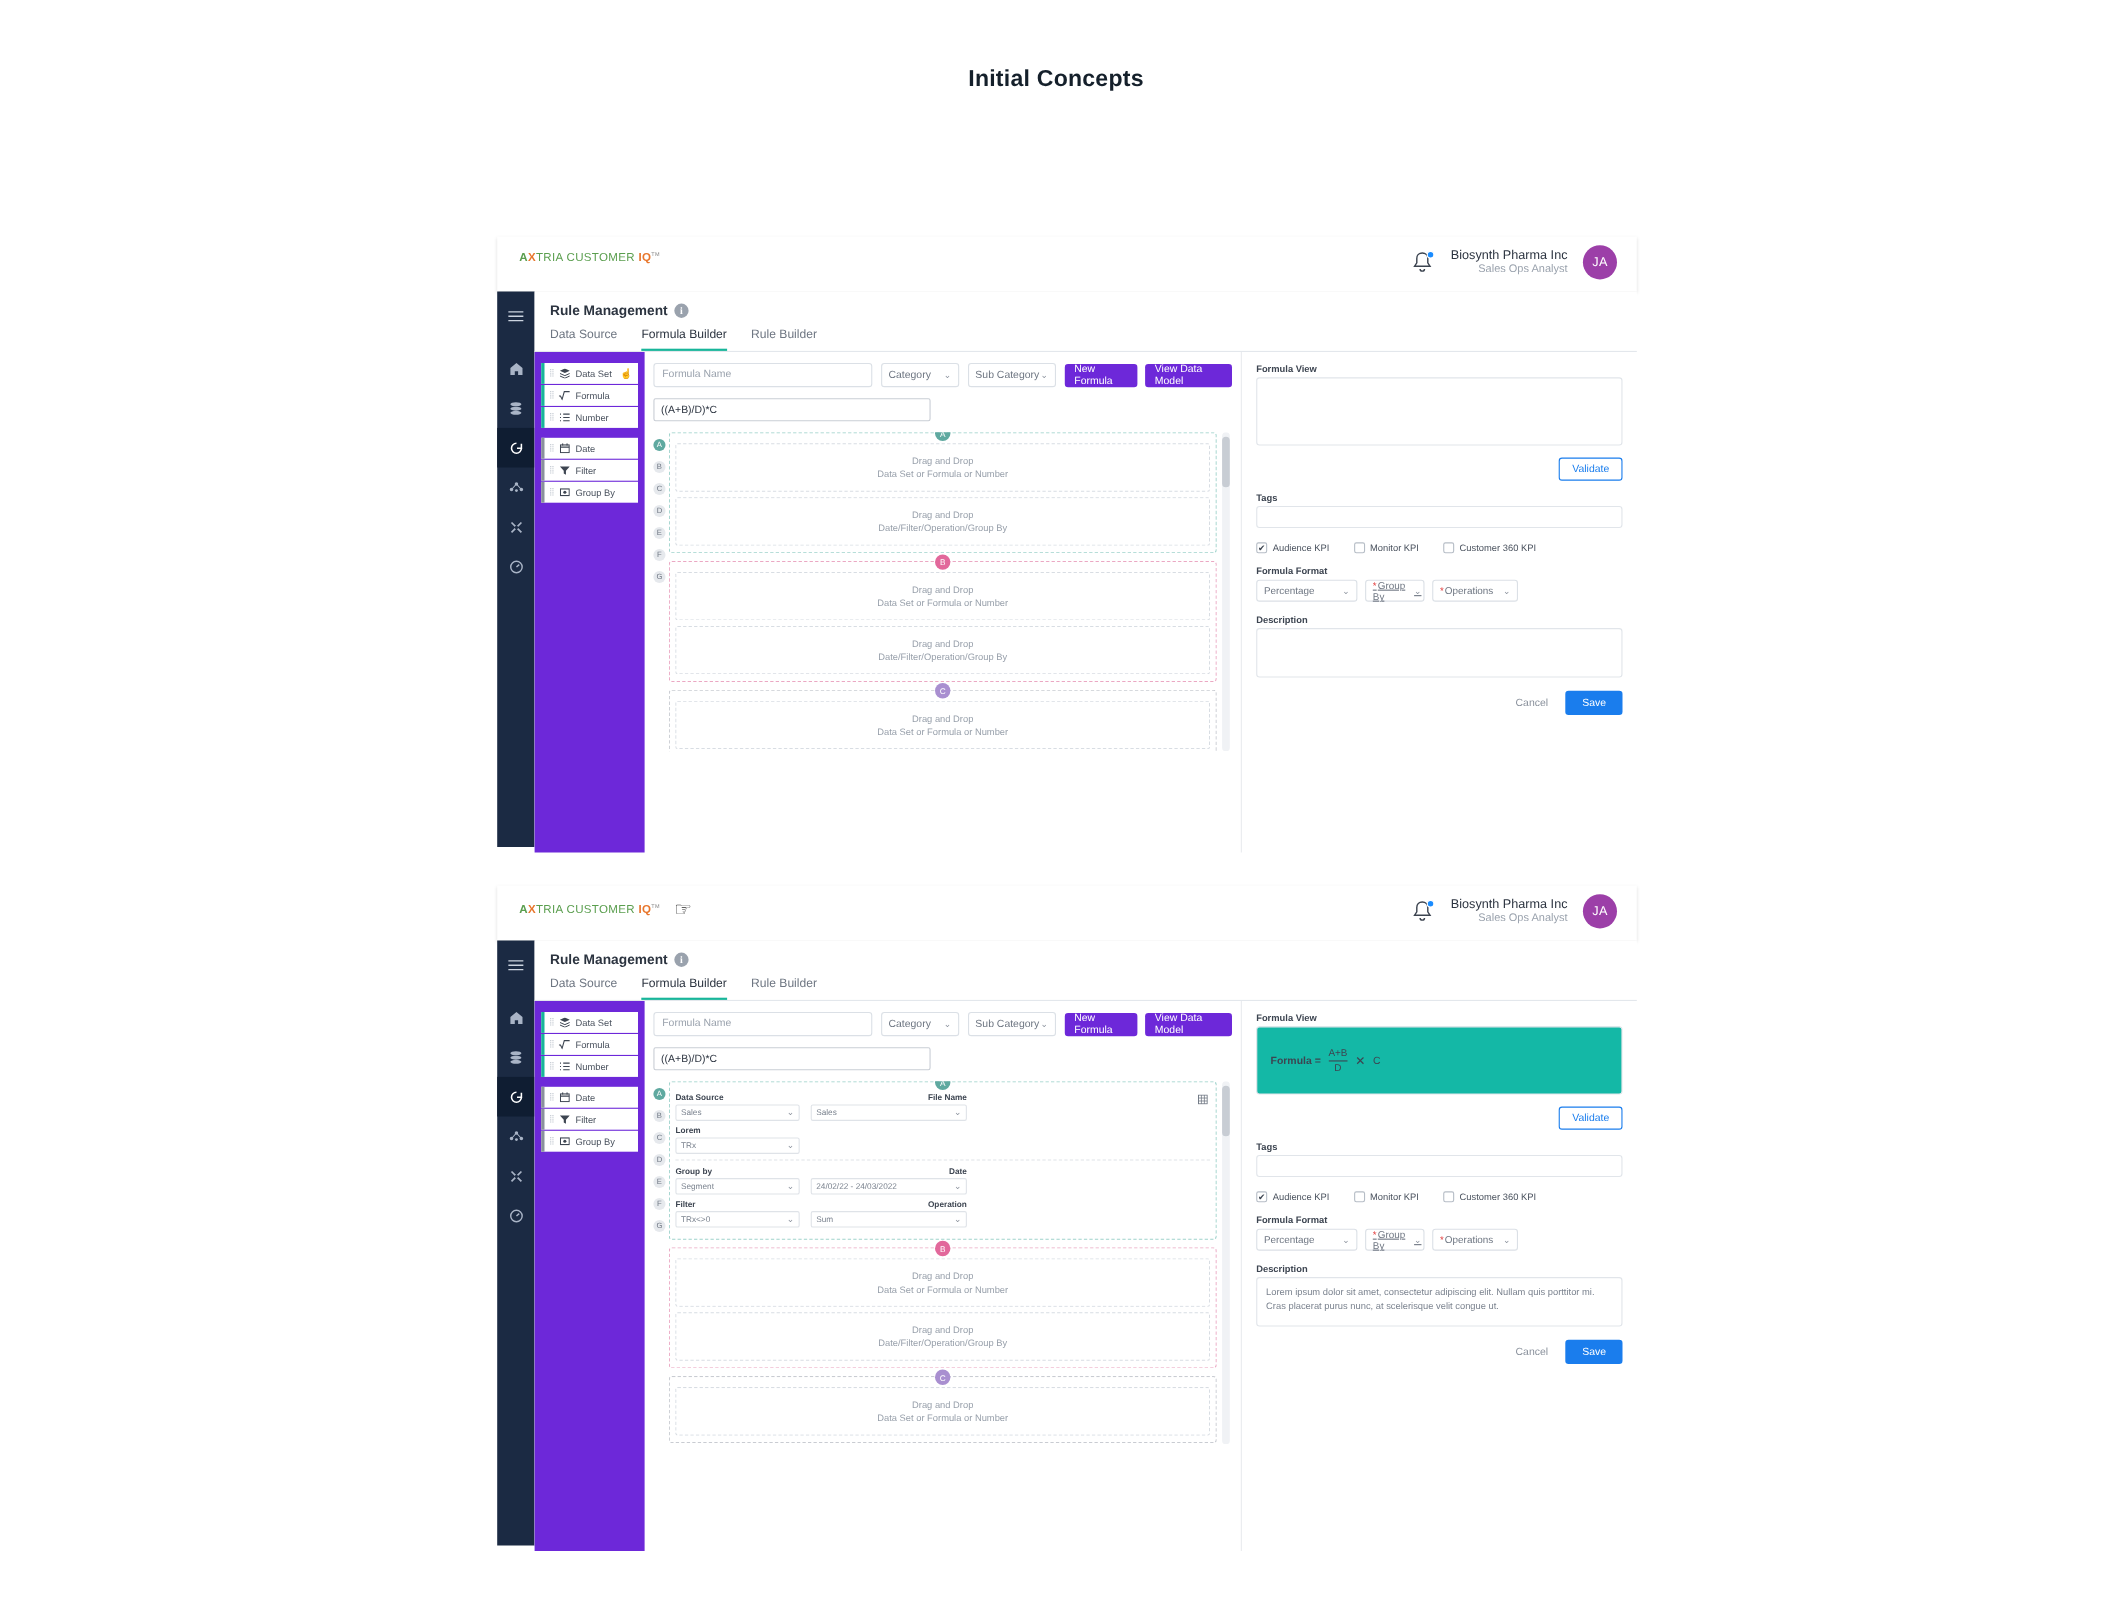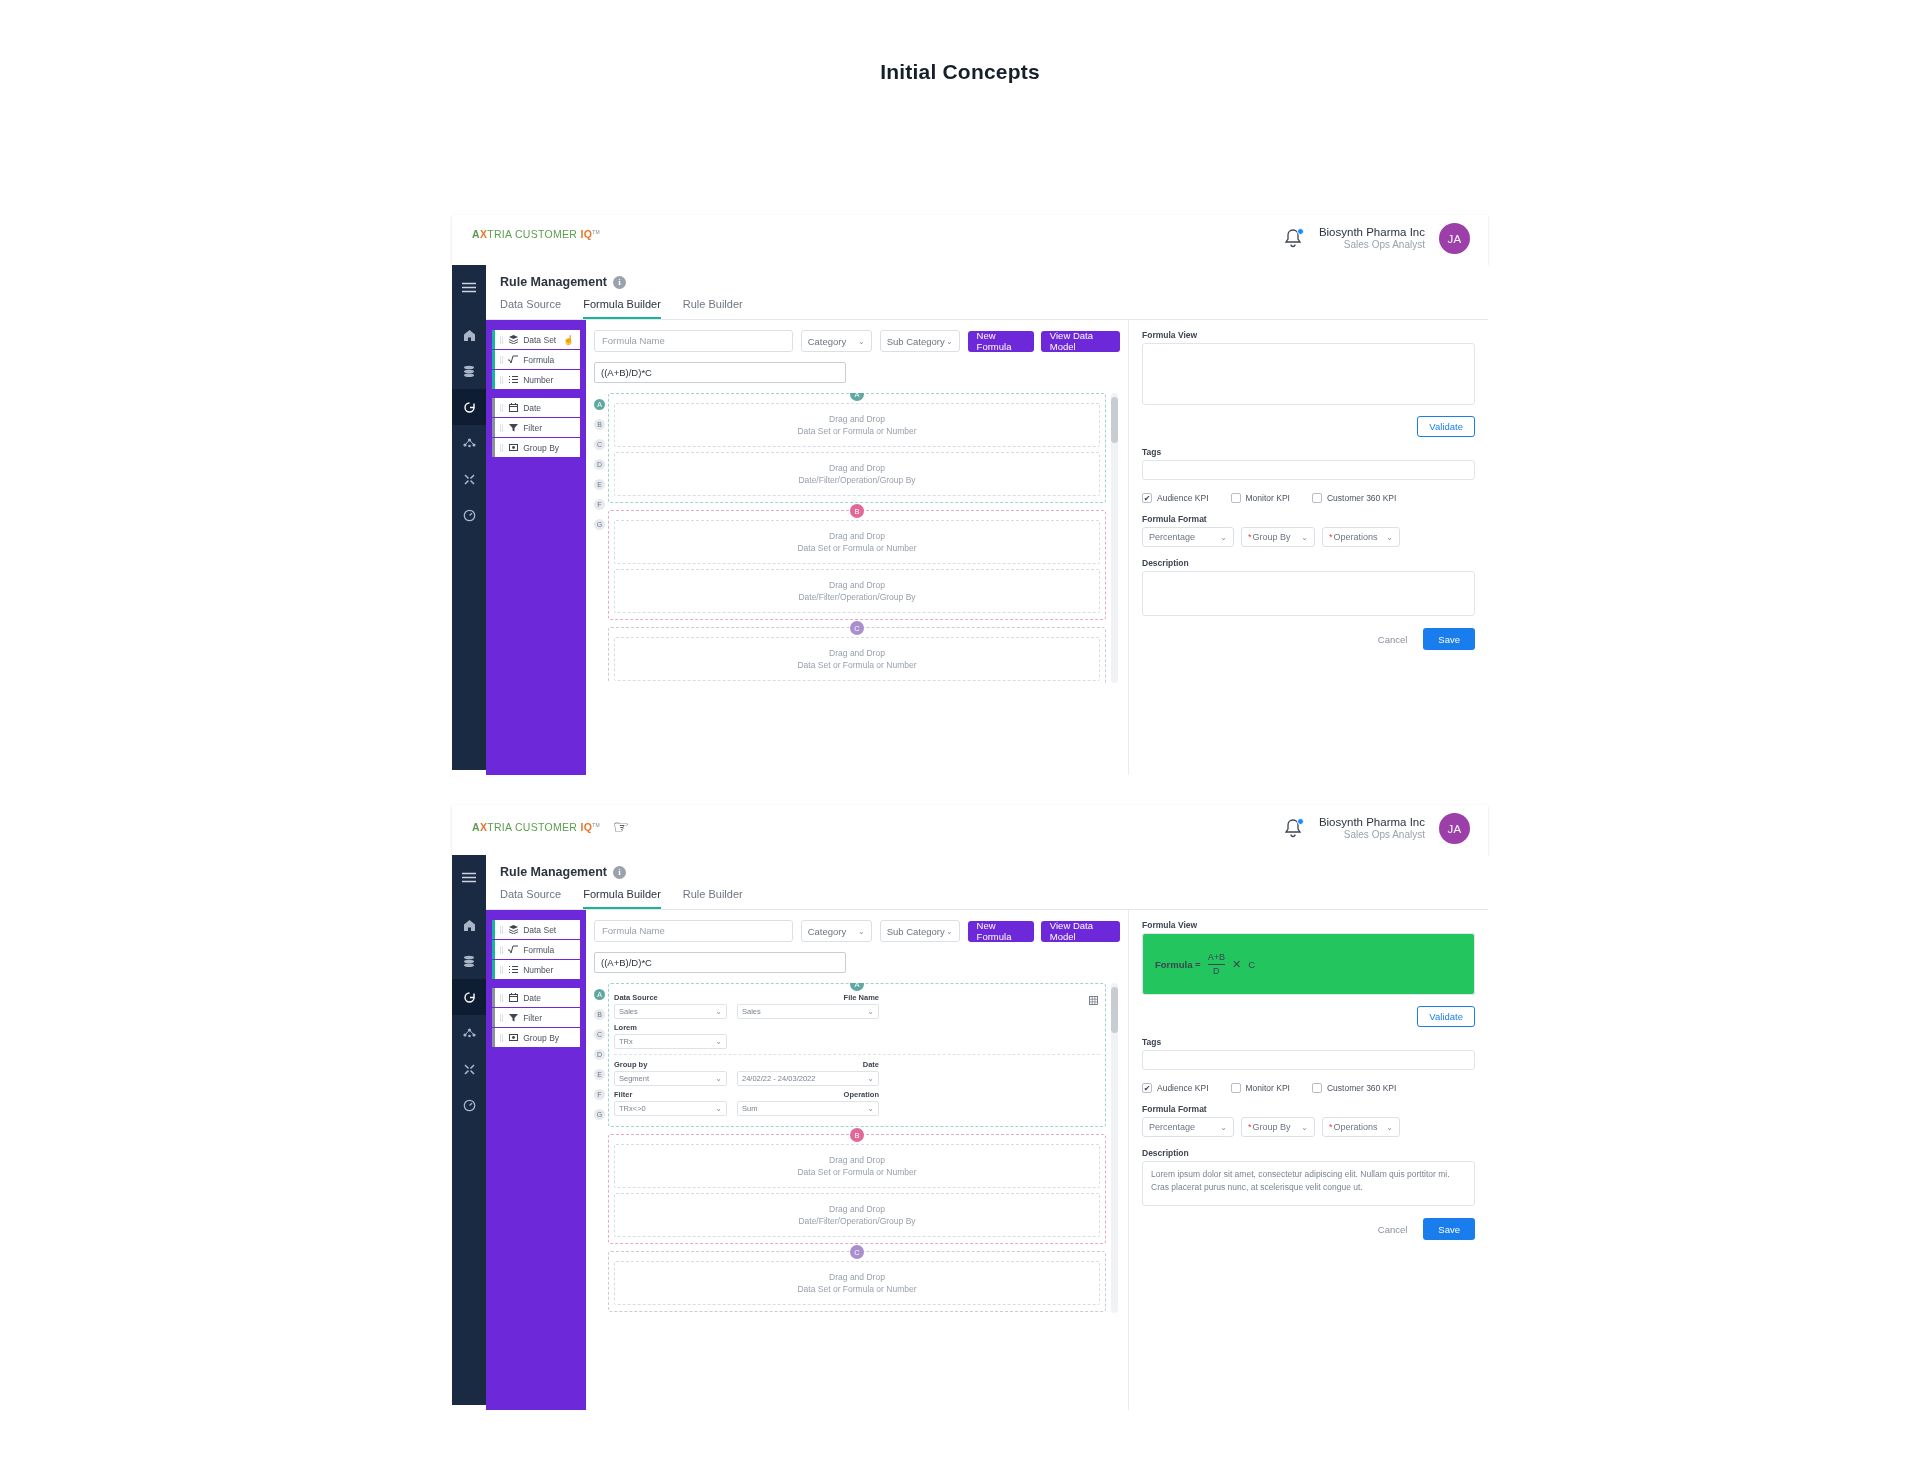--- a/index.html
+++ b/index.html
@@ -174,21 +174,21 @@
   
   .rpanel {
     width: 360px; flex: none; background: #fff; border-left: 1px solid #e9ecef;
     padding: 10px 13px 0 13px; position: relative;
   }
   .rlabel { font-size: 8.5px; font-weight: bold; color: #3d4551; margin-bottom: 3px; }
   .fview {
     height: 62px; border: 1px solid #e1e5ea; border-radius: 3px; background: #fff;
     display: flex; align-items: center; padding-left: 12px;
   }
-  .fview.filled { background: #22c55e; }
+  .fview.filled { background: #14b8a6; }
   .math { display: flex; align-items: center; gap: 7px; font-size: 9.5px; color: #3d4551; }
   .math b { font-weight: bold; }
   .frac { display: inline-flex; flex-direction: column; align-items: center; line-height: 1.15; }
   .frac .num { font-size: 9px; }
   .frac .bar { width: 100%; border-top: 1px solid #3d4551; margin: 1px 0; }
   .frac .den { font-size: 9px; }
   .times { font-size: 11px; }
 
   .validate-row { display: flex; justify-content: flex-end; margin-top: 11px; }
   .btn-out {
@@ -205,21 +205,21 @@
     display: flex; align-items: center; justify-content: center; color: #3d4551; font-size: 8px;
   }
 
   .ff-label { margin-top: 11px; }
   .ff-row { display: flex; gap: 7px; }
   .ffsel {
     height: 20px; border: 1px solid #dbe0e6; border-radius: 3px; background: #fff;
     font-size: 9px; color: #6e7682; display: flex; align-items: center;
     justify-content: space-between; padding: 0 6px; gap: 8px;
   }
-  .ff1 { width: 92px; } .ff2 { width: 74px; } .ff3 { width: 78px; }
+  .ff1 { width: 92px; } .ff2 { width: 54px; text-decoration: underline; } .ff3 { width: 78px; }
   .req { color: #e23c3c; margin-right: 1px; }
 
   .desc-label { margin-top: 11px; }
   .desc-box {
     height: 45px; border: 1px solid #e1e5ea; border-radius: 3px; background: #fff;
     font-size: 8.5px; color: #7b838f; padding: 6px 8px; line-height: 1.55;
   }
   .foot { display: flex; justify-content: flex-end; align-items: center; gap: 16px; margin-top: 12px; }
   .btn-link { font-size: 9.5px; color: #8a919c; }
   .btn-save {

